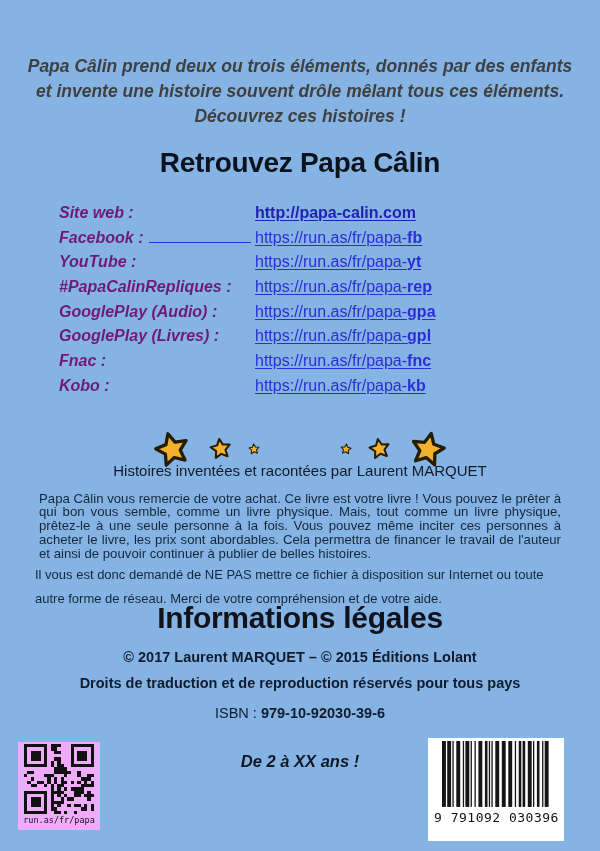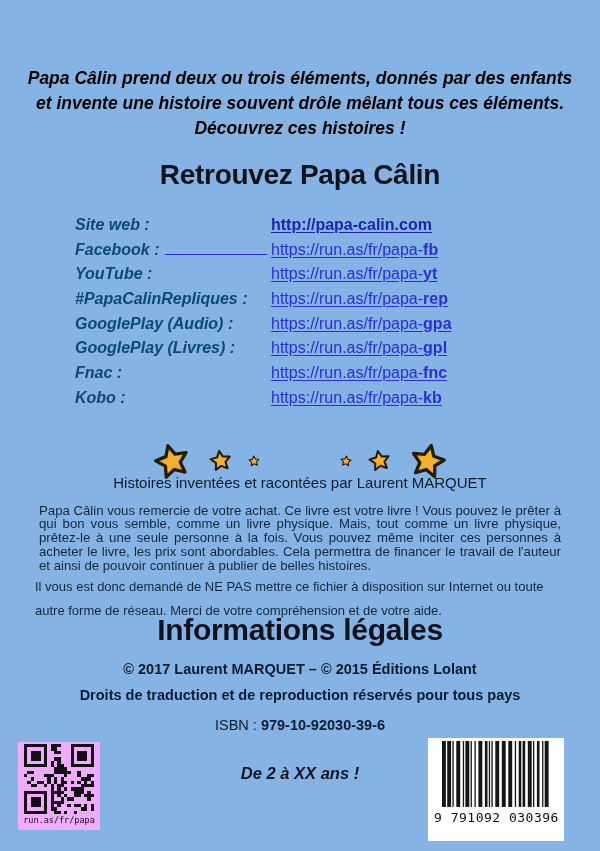--- a/index.html
+++ b/index.html
@@ -4,37 +4,36 @@
 <style>
   html,body{margin:0;padding:0;}
   body{
     width:600px;height:851px;position:relative;overflow:hidden;
     background:#85b4e4;
     font-family:"Liberation Sans",sans-serif;
     color:#16243a;
   }
   
   .intro{
-    margin:12px auto;padding-top:54px;width:552px;
+    margin:0 auto;padding-top:54px;width:552px;
     text-align:center;font-style:italic;font-weight:bold;
-    font-size:17.5px;line-height:25px;color:#000000;
+    font-size:17.5px;line-height:25px;color:#404040;
   }
   
   h1.title{
     margin:17px 0 0;text-align:center;
     font-size:28px;line-height:33px;color:#0d131d;letter-spacing:-.3px;
   }
   
   .links{margin:25px 0 0 59px;}
   .lrow{display:flex;align-items:baseline;height:24.7px;}
   .llabel{
     width:196px;display:flex;align-items:baseline;
-    font-weight:bold;font-style:italic;font-size:16px;color:#0c4a6e;
+    font-weight:bold;font-style:italic;font-size:16px;color:#701a75;
     flex-shrink:0;
-    margin-left:16px;
   }
   .leader{flex:1;margin:0 4px 3px 6px;}
   .with-leader .leader{border-bottom:1.6px solid #2d2dd8;}
   .lurl{
     font-size:16px;color:#2d2dd8;text-decoration:underline;
     text-underline-offset:2px;white-space:nowrap;
   }
   .lurl .lsuffix{font-weight:bold;}
   .site-row .lurl{color:#2222b0;font-weight:bold;}
   

